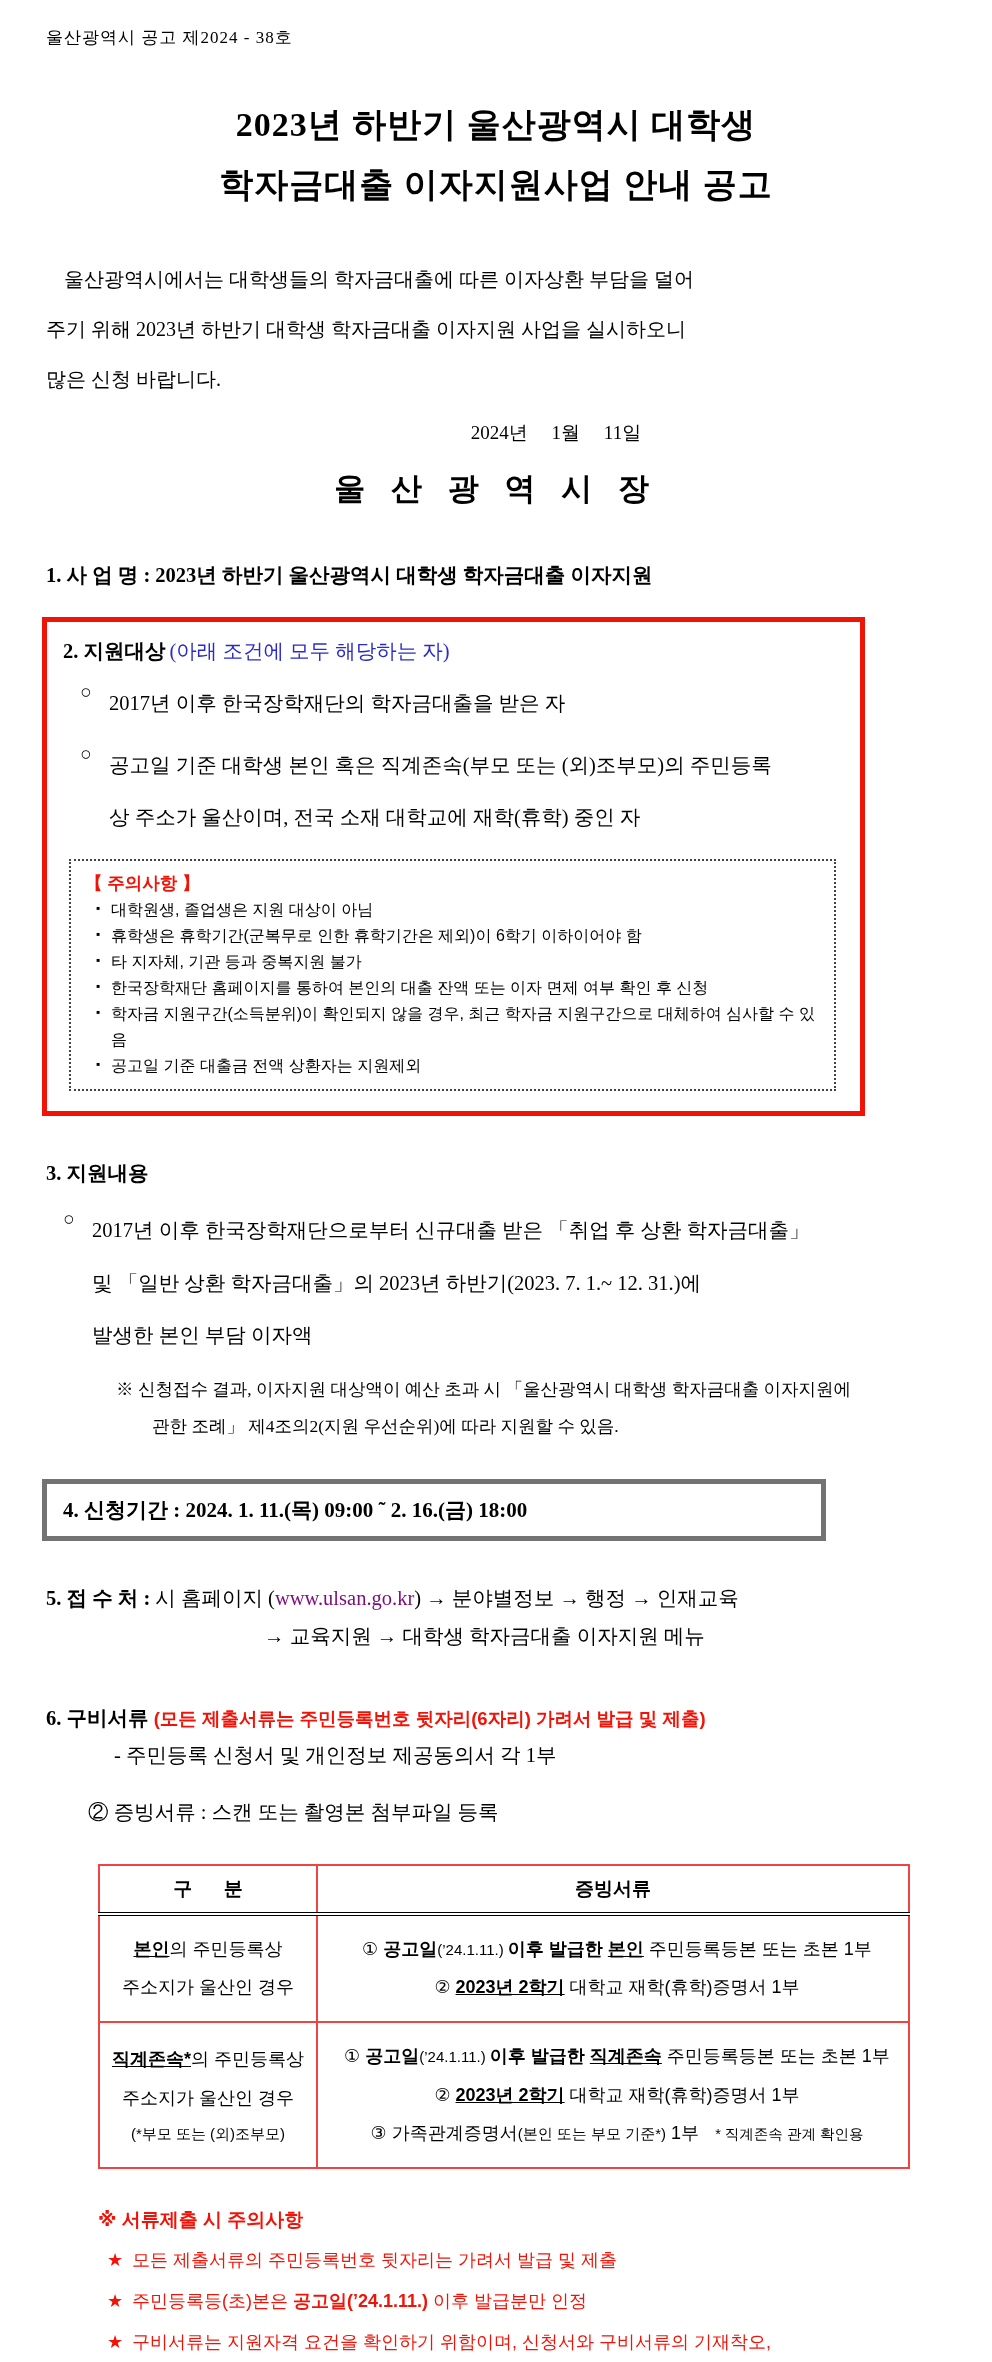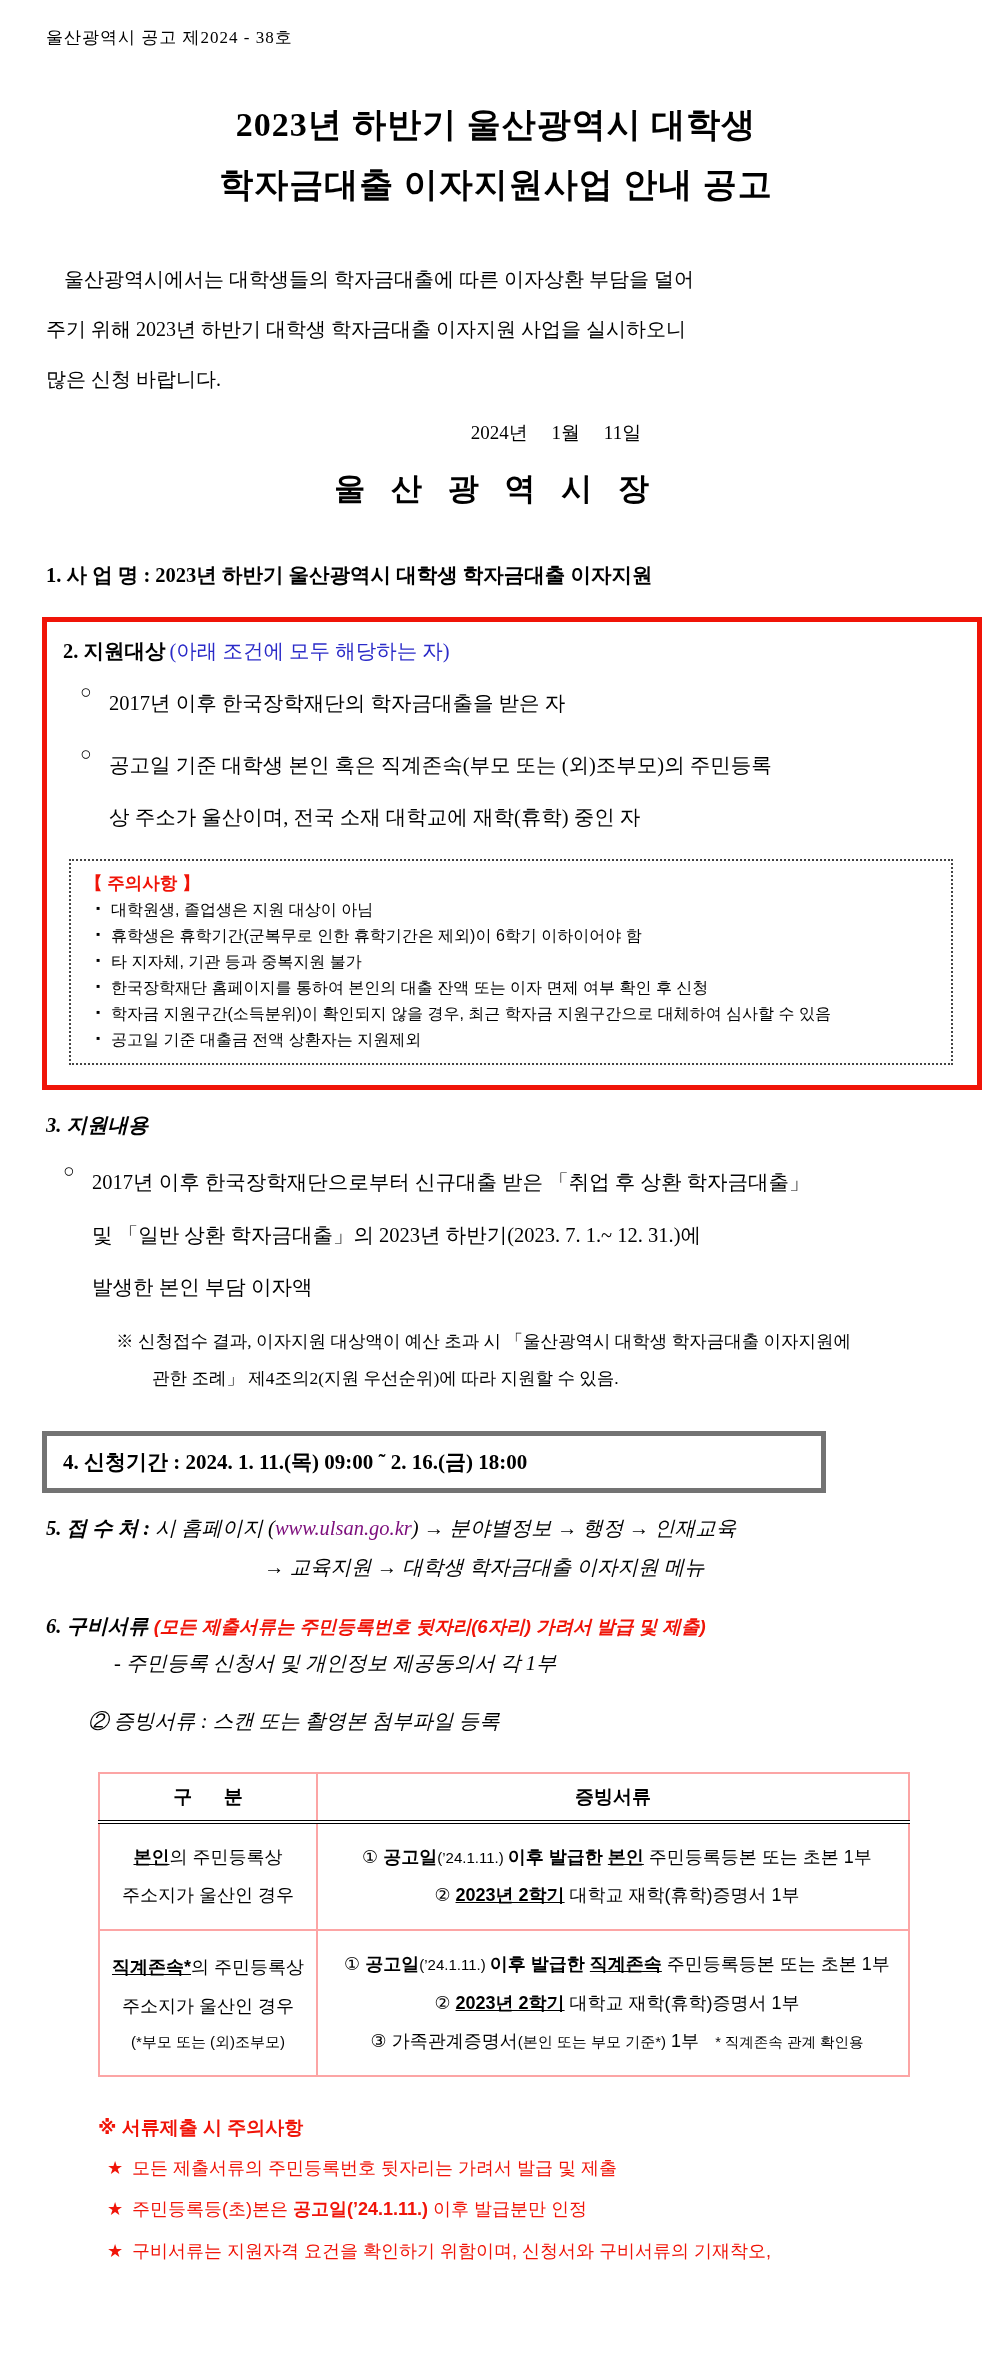--- a/index.html
+++ b/index.html
@@ -14,29 +14,29 @@
   .notice-no { font-size:17px; letter-spacing:1px; margin-bottom:46px; }
 
   .doc-title { text-align:center; font-size:34px; font-weight:bold; line-height:1.75; letter-spacing:1px; margin-bottom:40px; }
 
   .intro { font-size:20px; line-height:2.5; margin-bottom:16px; }
   .intro .ind { text-indent:0.9em; }
 
   .date-line { text-align:center; font-size:19px; margin:0 0 22px 120px; white-space:pre; }
   .signature { text-align:center; font-size:31px; font-weight:bold; letter-spacing:9px; margin-bottom:50px; }
 
-  .sec-gap { margin-top:20px;font-style:italic; }
+  .sec-gap { margin-top:42px; }
   .sec-title { font-size:20.5px; font-weight:bold; line-height:1.5; }
   .plain-title { font-size:20.5px; line-height:1.5; }
 
   .bullet { display:flex; align-items:flex-start; margin-top:16px; }
   .bullet .marker { flex:none; width:46px; text-align:center; font-size:19px; font-weight:bold; padding-top:4px; }
   .bullet .btext { font-size:20.5px; line-height:2.55; }
 
-  .red-box { border:5px solid #f01408; padding:14px 18px 16px 16px; margin:26px 0 0 -4px; width:940px; }
+  .red-box { border:5px solid #f01408; padding:14px 18px 16px 16px; margin:26px 0 0 -4px; width:823px; }
   .red-box .bullet { margin-top:10px; }
 
   .dotted-box { border:2px dotted #444; margin:16px 6px 4px 6px; padding:8px 12px 10px 14px;
     font-family:"Liberation Sans","DejaVu Sans",sans-serif; }
   .caution-title { color:#f01408; font-weight:bold; font-size:17.5px; line-height:1.6; }
   .caution-item { display:flex; font-size:16px; line-height:1.62; }
   .caution-item .sq { flex:none; width:26px; text-align:center; font-size:12px; padding-top:2px; }
 
   .note-serif { font-size:17.5px; line-height:2.1; margin-left:70px; margin-top:10px; }
   .note-serif .cont { margin-left:36px; }
@@ -51,21 +51,21 @@
   .purple { color:#7c0d7c; }
   .b { font-weight:bold; }
   .bu { font-weight:bold; text-decoration:underline; }
 
   .s6-item { font-size:20.5px; line-height:2.4; margin-left:42px; margin-top:10px; }
   .s6-sub  { font-size:20.5px; line-height:2.2; margin-left:68px; }
   .s6-note { font-family:"Liberation Sans","DejaVu Sans",sans-serif; font-size:18.5px; font-weight:bold; }
 
   table.docs { border-collapse:collapse; margin:26px 0 0 52px; width:812px;
     font-family:"Liberation Sans","DejaVu Sans",sans-serif; }
-  table.docs th, table.docs td { border:2px solid #fca5a5;text-align:center; }
+  table.docs th, table.docs td { border:2px solid #ef4444;text-align:center; }
   table.docs th { font-size:19px; font-weight:bold; padding:10px 6px; border-bottom:4px double #000; }
   th.cat-h { width:218px; white-space:pre; }
   td.cat { text-align:center; font-size:18px; line-height:2.15; padding:14px 4px;border-radius:10px; }
   td.docs-cell { font-size:18px; line-height:2.15; padding:14px 6px 14px 14px; }
   .cell-small { font-size:15px; }
   .cell-note { font-size:14.5px; }
   .cat-small { font-size:15px; }
 
   .doc-notes { font-family:"Liberation Sans","DejaVu Sans",sans-serif; margin:34px 0 0 52px; }
   .doc-notes-title { color:#f01408; font-weight:bold; font-size:19px; line-height:1.8; }

